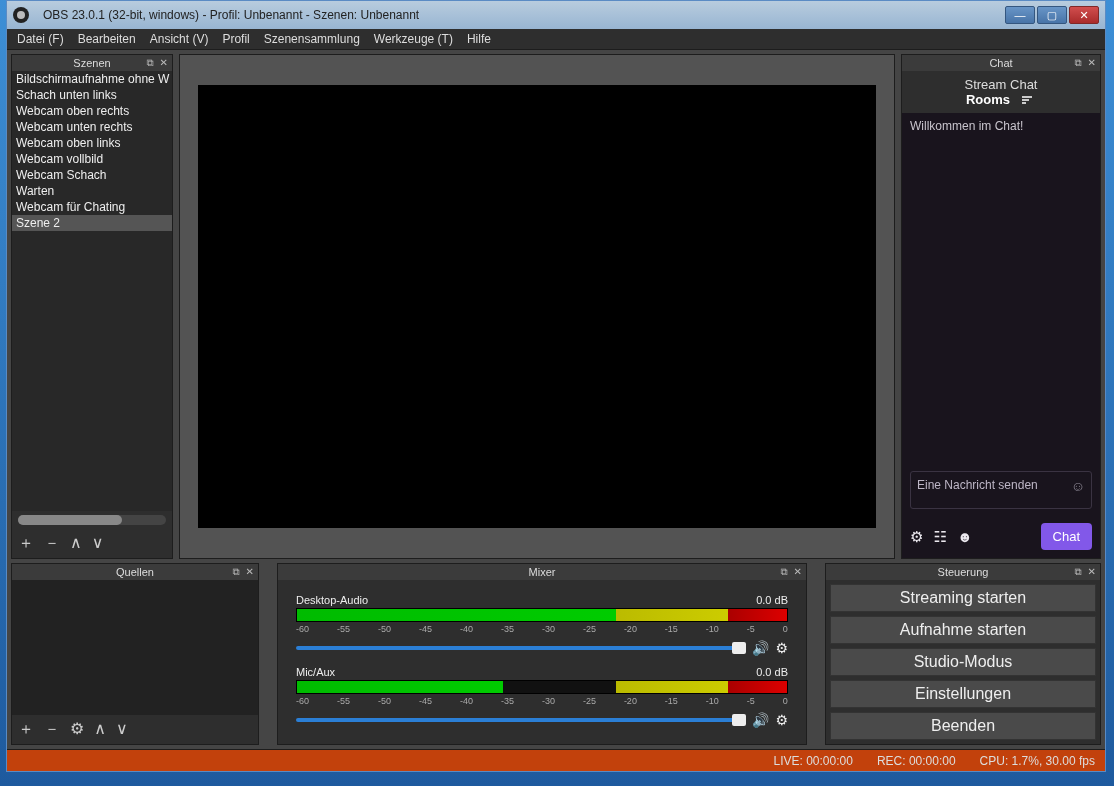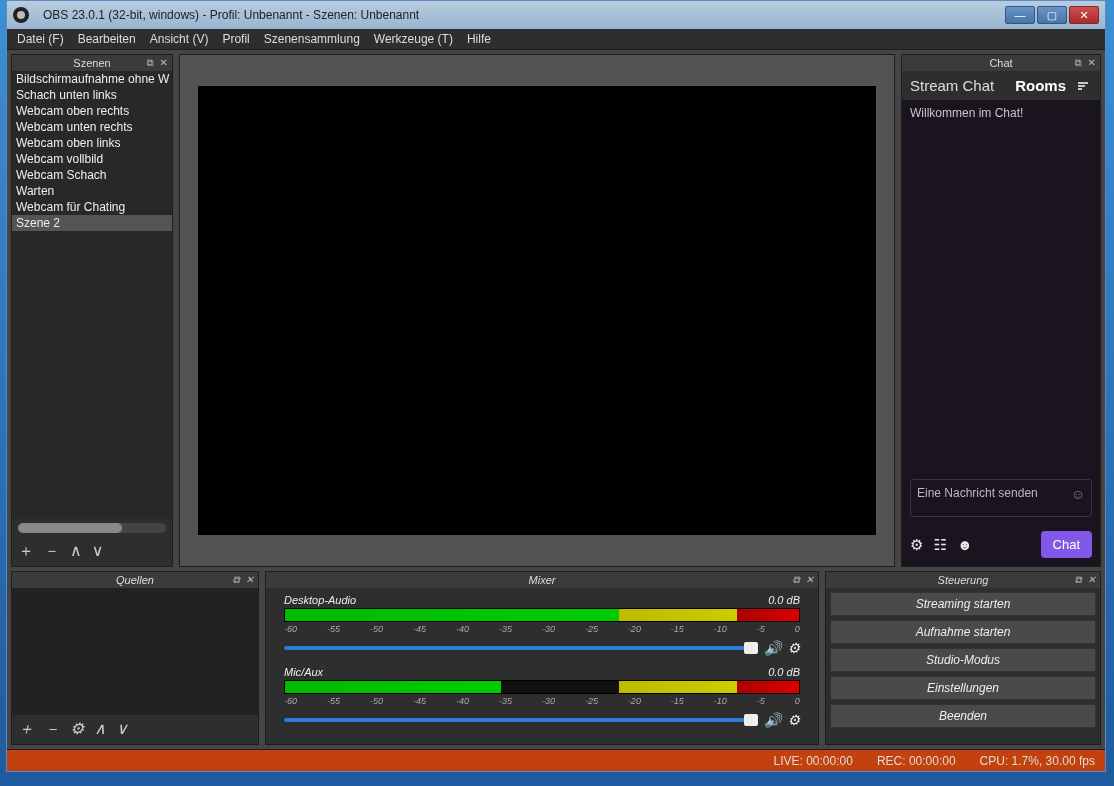--- a/index.html
+++ b/index.html
@@ -50,66 +50,67 @@
     color: #ddd;
   }
   .menubar span { cursor: default; }
   .workspace { flex: 1; display: flex; flex-direction: column; background:#454545; }
   .top-row { flex: 1; display: flex; gap: 6px; padding: 4px 4px 0 4px; min-height:0; }
   .panel {
     background: #2e2e2e;
     display: flex; flex-direction: column;
     border: 1px solid #1d1d1d;
     min-width: 0;
+    justify-content: space-between;
   }
   .panel-title {
     background: #3b3b3b;
     text-align: center;
     padding: 2px 4px;
     font-size: 11px;
     position: relative;
     color:#ddd;
   }
   .panel-title .plctrl { position:absolute; right:4px; top:2px; display:flex; gap:6px; color:#bbb; font-size:10px; }
   .scenes-panel { width: 162px; }
   .scene-list { flex:1; overflow:hidden; background:#282828; font-size:12px; }
   .scene-item { padding: 1px 4px; white-space:nowrap; overflow:hidden; color:#eee; }
   .scene-item.selected { background:#555; }
   .sc-scroll { height:10px; margin:4px 6px; background:#444; border-radius:5px; position:relative; }
   .sc-scroll::after{ content:""; position:absolute; left:0; top:0; height:100%; width:70%; background:#888; border-radius:5px; }
   .scene-tools { display:flex; gap:10px; padding:4px 6px; color:#ccc; font-size:16px; }
   .preview-panel { flex:1; background:#535353; display:flex; align-items:center; justify-content:center; border:1px solid #1d1d1d; }
   .preview-canvas { width:95%; height:88%; background:#000; }
   .chat-panel { width: 200px; }
-  .chat-header-row { display:flex; justify-content:space-between; align-items:center; padding:6px 8px; color:#dedede; font-size:15px; }
+  .chat-header-row { display:flex; justify-content:space-between; align-items:center; padding:6px 8px; color:#dedede; font-size:13px;flex-direction:column; }
   .chat-header-row .rooms { color:#fff; font-weight:600; display:flex; align-items:center; gap:12px; }
   .chat-body { flex:1; background:#19141d; padding:6px 8px; color:#c8c4cc; font-size:12px; display:flex; flex-direction:column; }
   .chat-input { margin-top:auto; border:1px solid #3a3342; border-radius:3px; padding:6px; color:#bdb6c6; font-size:12px; min-height:38px; position:relative; }
   .chat-smile { position:absolute; right:6px; top:6px; color:#938e9b; font-size:14px; }
   .chat-bottom { display:flex; align-items:center; gap:10px; padding:8px; background:#19141d; }
   .chat-btn { margin-left:auto; background:#8258e9; color:#fff; padding:6px 12px; border-radius:4px; font-size:13px; }
   .chat-ic { color:#ece9ef; font-size:15px; }
-  .lower-row { display:flex; gap:6px; padding:4px;font-style:italic; }
+  .lower-row { display:flex; gap:18px; padding:4px; }
   .sources-panel { width:248px; min-height:150px; }
   .mixer-panel { flex:1; }
   .ctrl-panel { width:276px; }
   .mixer-body { padding:6px 18px; }
   .mixer-track { margin-bottom:10px; }
   .mt-head { display:flex; justify-content:space-between; font-size:11px; color:#eee; }
   .meter { height:14px; background:#111; border:1px solid #000; position:relative; overflow:hidden; margin-top:2px; }
   .meter .fill-g { position:absolute; left:0; top:0; bottom:0; background:linear-gradient(to right,#0b0,#0c0); }
   .meter .fill-y { position:absolute; top:0; bottom:0; background:linear-gradient(to right,#bb0,#cc0); }
   .meter .fill-r { position:absolute; top:0; bottom:0; right:0; background:linear-gradient(to right,#a00,#d00); }
   .ticks { display:flex; justify-content:space-between; font-size:9px; color:#aaa; margin-top:2px; }
   .slider-row { display:flex; align-items:center; gap:6px; margin-top:6px; }
   .sld { flex:1; height:4px; background:#2b7fd6; border-radius:2px; position:relative; }
   .sld::after{ content:""; position:absolute; right:0; top:-4px; width:14px; height:12px; background:#eee; border-radius:2px; }
   .aud-ic { color:#eee; font-size:14px; }
   .ctrl-body { padding:4px; display:flex; flex-direction:column; gap:4px; }
-  .ctrl-btn { background:#4a4a4a; padding:4px; text-align:center; font-size:12px; color:#eee; border:1px solid #333; }
+  .ctrl-btn { background:#4a4a4a; padding:4px; text-align:center; font-size:16px; color:#eee; border:1px solid #333; }
   .statusbar { height:22px; background:#c2410c; display:flex; justify-content:flex-end; gap:24px; align-items:center; padding:0 10px; font-size:12px; color:#ddd; border-top:1px solid #1d1d1d; }
   svg { display:block; }
 </style>
 </head>
 <body>
 
 <div class="win-frame">
 
   <div class="titlebar">
     <span class="app-icon"></span>

